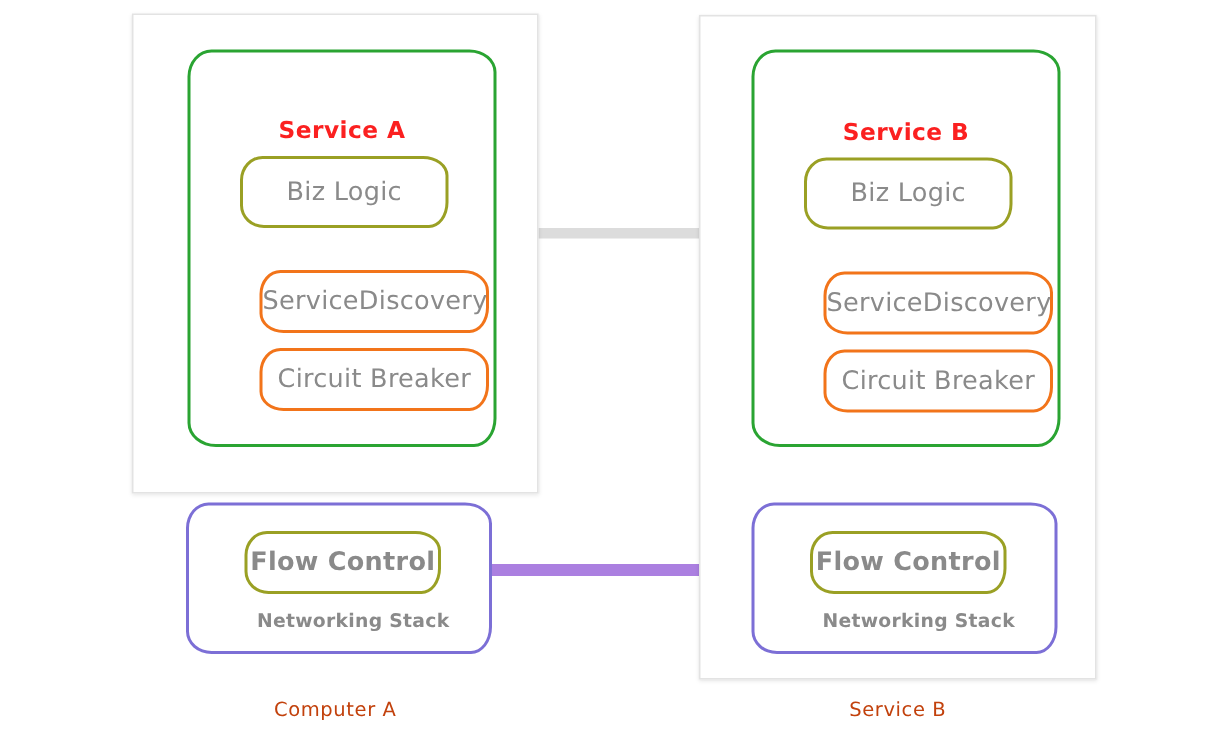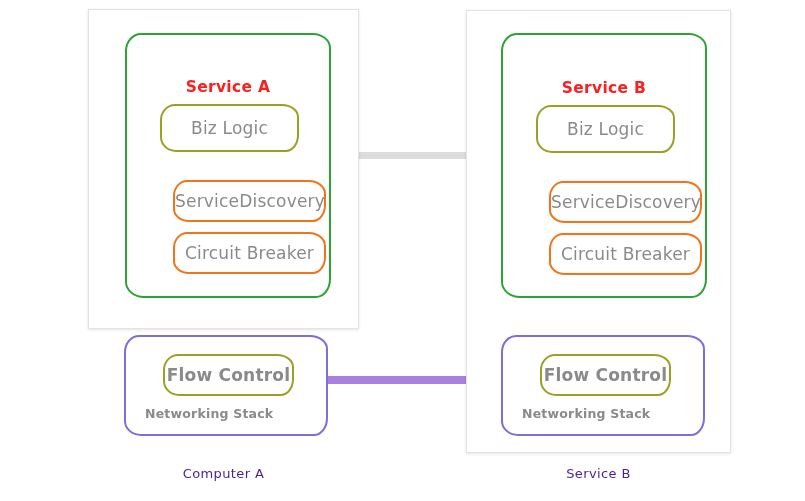--- a/index.html
+++ b/index.html
@@ -60,20 +60,21 @@
   .orange-box {
     border-width: 2.6px;
     border-color: #f2741a;
     border-radius: 14px 17px 13px 16px / 16px 14px 17px 13px;
     margin-left: 20px;
   }
 
   .inner-label {
     position: absolute;
     left: 0; right: 0;
+    text-align: center;
     color: #8a8a8a;
     font-family: "DejaVu Sans", sans-serif;
     font-size: 12.5px;
     letter-spacing: 0.2px;
     white-space: nowrap;
     padding-left: 19px;
   }
 
   .box-text {
     display: block;
@@ -98,21 +99,21 @@
     color: #fb2020;
     font-weight: bold;
     font-size: 15.5px;
     letter-spacing: 0.3px;
     white-space: nowrap;
   }
 
   .computer-label {
     position: absolute;
     text-align: center;
-    color: #4c1d95;
+    color: #c2410c;
     font-size: 13px;
     letter-spacing: 0.4px;
     white-space: nowrap;
   }
 
   .link {
     position: absolute;
     border-radius: 2px;
   }
   .link-gray   { background: #dcdcdc; height: 7px; }

